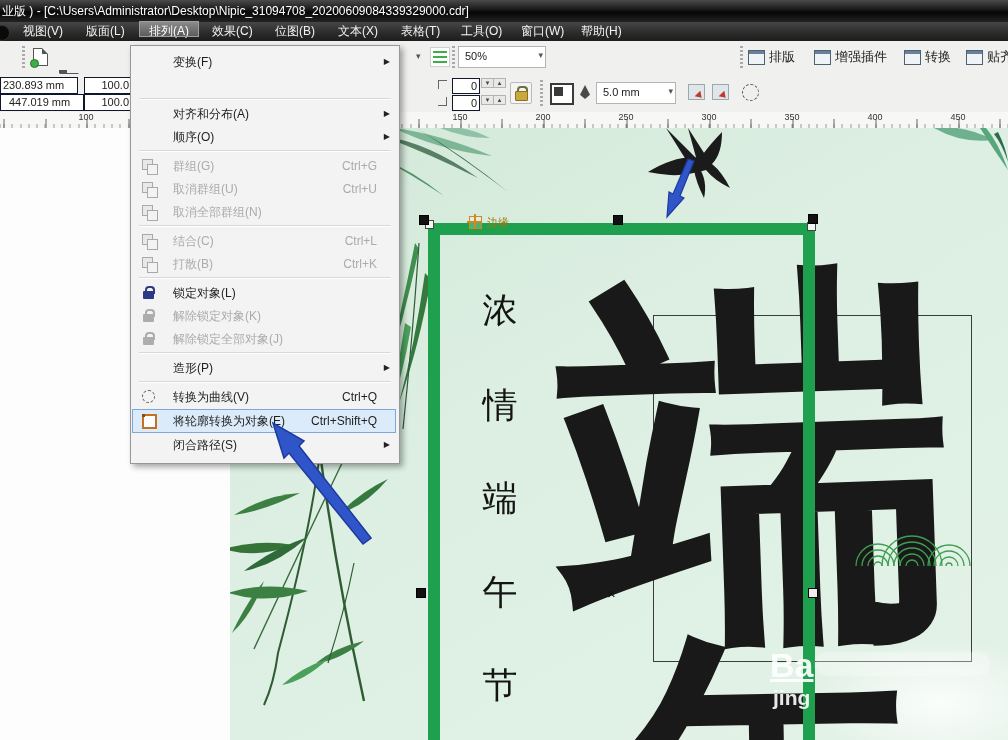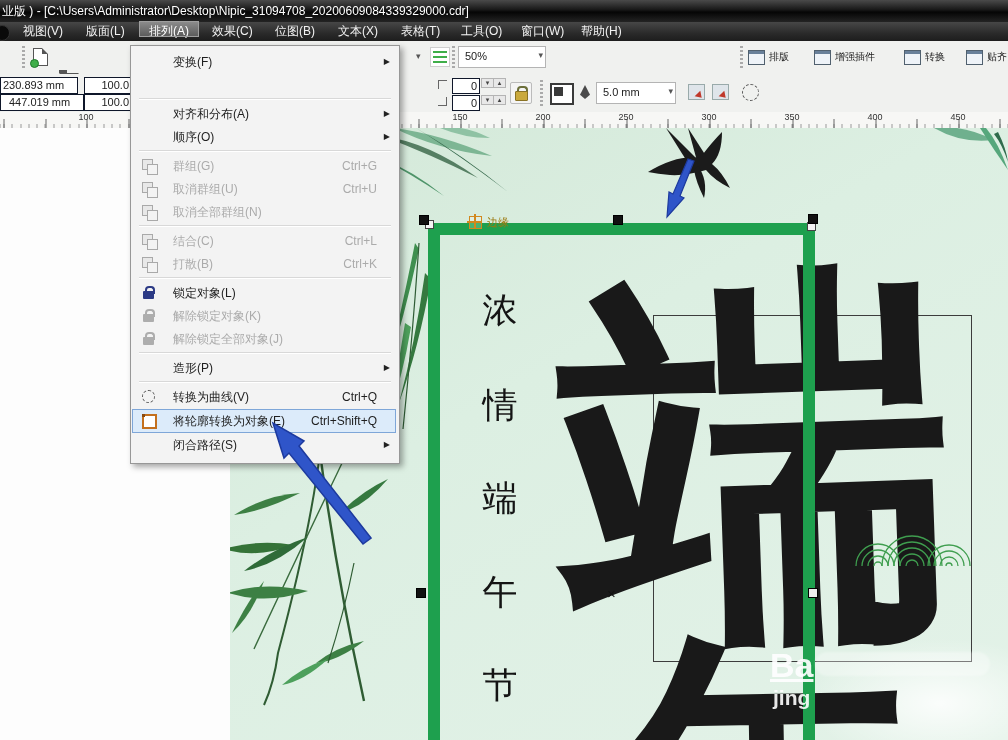--- a/index.html
+++ b/index.html
@@ -37,21 +37,21 @@
   .savei:after{content:"";position:absolute;left:3px;bottom:1px;width:10px;height:6px;background:#cfd4da;}
   .printi{position:absolute;left:1px;top:6px;width:18px;height:10px;background:#4a4f58;border-radius:1px;}
   .printi:before{content:"";position:absolute;left:4px;top:-4px;width:10px;height:5px;background:#e6e6e6;border:1px solid #555;}
   .field{background:#fff;border:1px solid #0f172a;font-size:11px;color:#222;line-height:15px;overflow:hidden;white-space:nowrap;}
   .combo{background:#fff;border:1px solid #b4b4b4;font-size:11px;color:#222;}
   .combo .cv{position:absolute;left:6px;top:0;line-height:18px;}
   .combo .da{position:absolute;right:2px;top:3px;font-size:9px;color:#555;}
   .mag{position:absolute;left:4px;top:3px;width:11px;height:11px;border:1.6px solid #4a4a4a;border-radius:50%;}
   .mag:after{content:"";position:absolute;right:-5px;bottom:-4px;width:7px;height:2px;background:#4a4a4a;transform:rotate(45deg);}
   .mag .sym{position:absolute;left:0;top:0;width:11px;height:11px;font-size:8px;line-height:11px;text-align:center;color:#333;}
-  .tbtn{position:absolute;top:45px;height:24px;font-size:10px;color:#222;line-height:24px;}
+  .tbtn{position:absolute;top:45px;height:24px;font-size:13px;color:#222;line-height:24px;}
   .winico{position:absolute;left:0;top:5px;width:15px;height:13px;border:1.5px solid #50606e;background:#eef3f8;}
   .winico:before{content:"";position:absolute;left:0;top:0;width:100%;height:3px;background:#68809a;}
   .tbtn .lbl{position:absolute;left:21px;top:0;white-space:nowrap;}
   .spin{width:11px;height:8px;font-size:7px;line-height:8px;text-align:center;color:#444;background:#e8e8e8;border:1px solid #b4b4b4;}
   .bracketL{width:8px;height:8px;border-left:1.5px solid #666;border-top:1.5px solid #666;}
   .bracketR{width:8px;height:8px;border-right:1.5px solid #666;border-bottom:1.5px solid #666;}
   .lockbtn{width:20px;height:20px;border:1px solid #bbb;background:#f4f4f4;border-radius:2px;}
   .locksh{position:absolute;left:6px;top:3px;width:7px;height:6px;border:2px solid #6b6f3a;border-bottom:none;border-radius:4px 4px 0 0;}
   .lockbd{position:absolute;left:4px;top:8px;width:11px;height:8px;background:#caa93c;border:1px solid #8a7325;border-radius:1px;}
   .outpos{width:20px;height:18px;border:2px solid #3a3a3a;background:#fff;}

